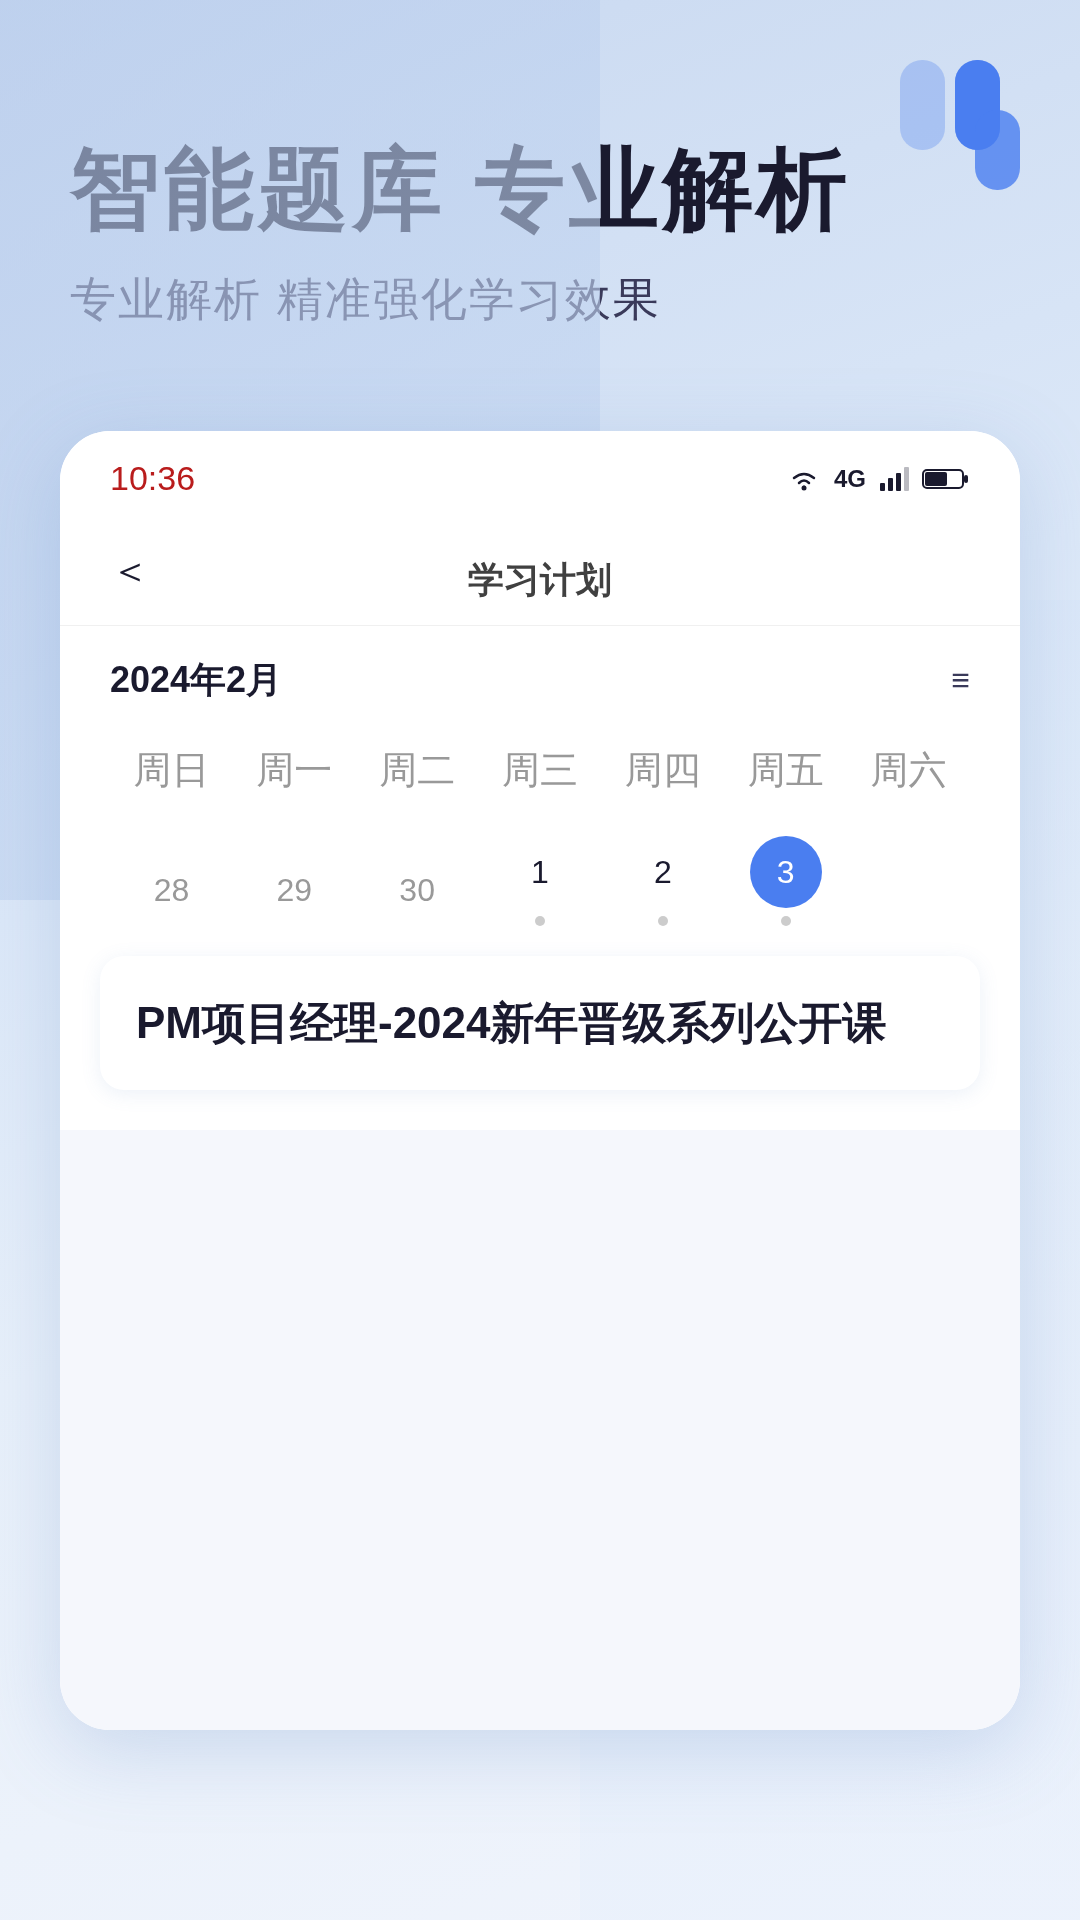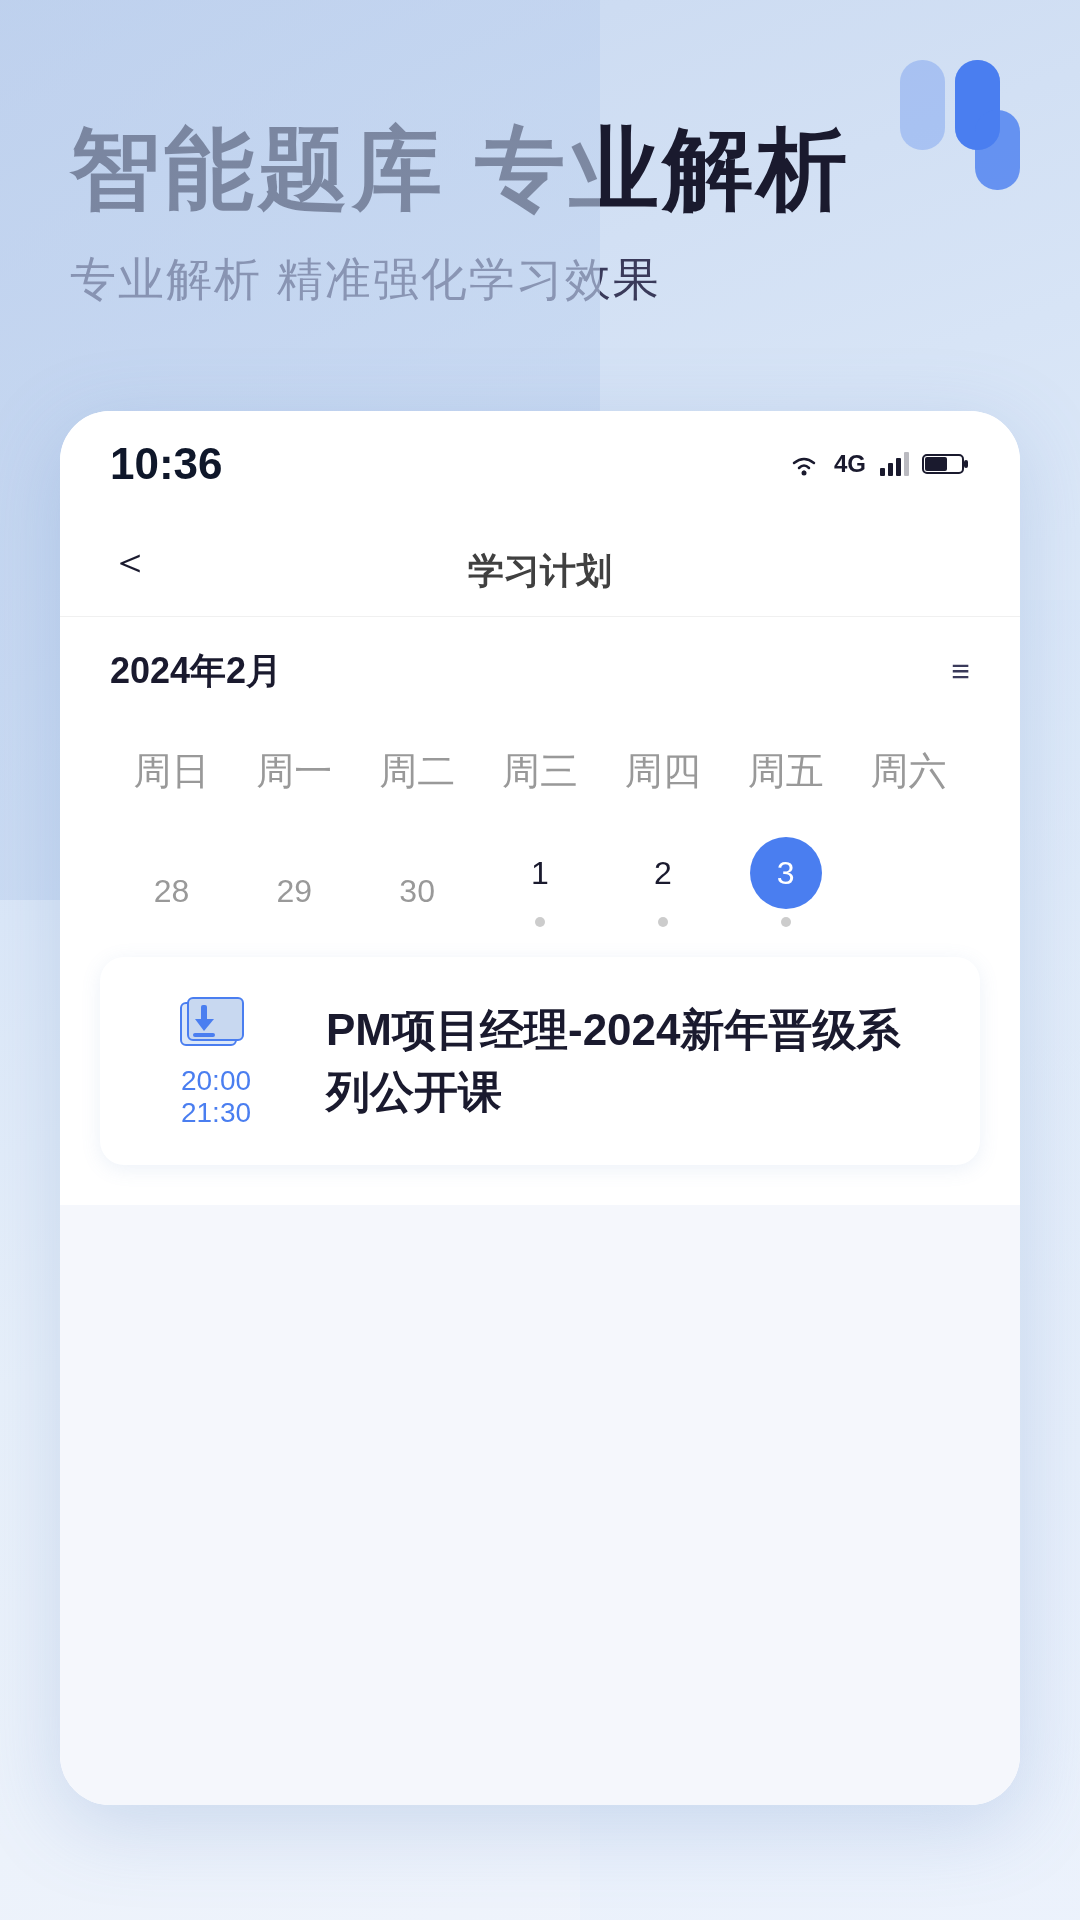--- a/index.html
+++ b/index.html
@@ -51,20 +51,21 @@
       padding: 120px 70px 60px 70px;
     }
 
     .main-title {
       font-size: 90px;
       font-weight: 900;
       color: #1a1a2e;
       line-height: 1.1;
       margin-bottom: 30px;
       letter-spacing: 4px;
+      margin-top: 20px;
     }
 
     .sub-title {
       font-size: 46px;
       color: #3a3a5a;
       font-weight: 400;
       letter-spacing: 2px;
     }
 
     
@@ -94,23 +95,23 @@
     
     .status-bar {
       display: flex;
       justify-content: space-between;
       align-items: center;
       padding: 28px 50px 18px 50px;
       background: white;
     }
 
     .status-time {
-      font-size: 44px;
-      font-weight: 700;
-      color: #0f172a;
+      font-size: 34px;
+      font-weight: 400;
+      color: #b91c1c;
     }
 
     .status-icons {
       display: flex;
       align-items: center;
       gap: 12px;
     }
 
     
     .nav-bar {
@@ -138,21 +139,21 @@
 
     
     .calendar-section {
       padding: 30px 50px 20px 50px;
     }
 
     .calendar-header {
       display: flex;
       justify-content: space-between;
       align-items: center;
-      margin-bottom: 40px;
+      margin-bottom: 30px;
     }
 
     .calendar-month {
       font-size: 36px;
       font-weight: 700;
       color: #1a1a2e;
     }
 
     .calendar-menu-icon {
       font-size: 32px;
@@ -366,34 +367,20 @@
         <div class="date-cell">
           <span class="date-num current-month selected">3</span>
           <span class="dot-indicator"></span>
         </div>
       </div>
     </div>
 
     <div class="schedule-section">
       <div class="schedule-card">
 
-        <div class="schedule-icon-time">
-
-          <svg class="course-icon" viewBox="0 0 90 60" fill="none" xmlns="http://www.w3.org/2000/svg">
-
-            <rect x="10" y="10" width="55" height="42" rx="5" fill="#dce8f8" stroke="#4a7ef0" stroke-width="2"></rect>
-            <rect x="17" y="5" width="55" height="42" rx="5" fill="#c8d8f0" stroke="#4a7ef0" stroke-width="2"></rect>
-
-            <rect x="30" y="12" width="6" height="18" rx="2" fill="#4a7ef0"></rect>
-            <polygon points="24,26 43,26 33,38" fill="#4a7ef0"></polygon>
-            <rect x="22" y="40" width="22" height="4" rx="2" fill="#4a7ef0"></rect>
-          </svg>
-          <span class="schedule-time-start">20:00</span>
-          <span class="schedule-time-end">21:30</span>
-        </div>
 
         <div class="schedule-title">PM项目经理-2024新年晋级系列公开课</div>
 
       </div>
     </div>
 
     <div style="height: 600px; background: #f5f7fc; margin: 0 0 0 0;"></div>
 
   </div>
 

